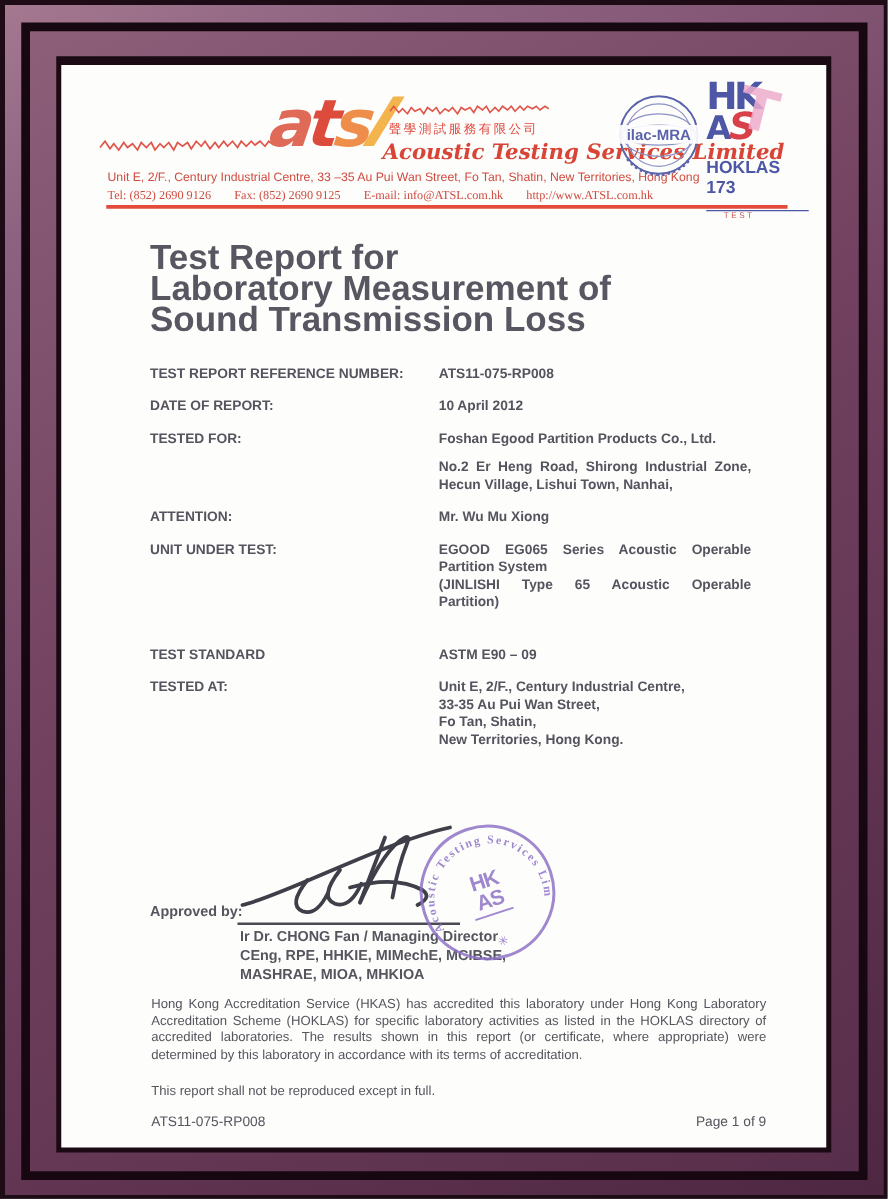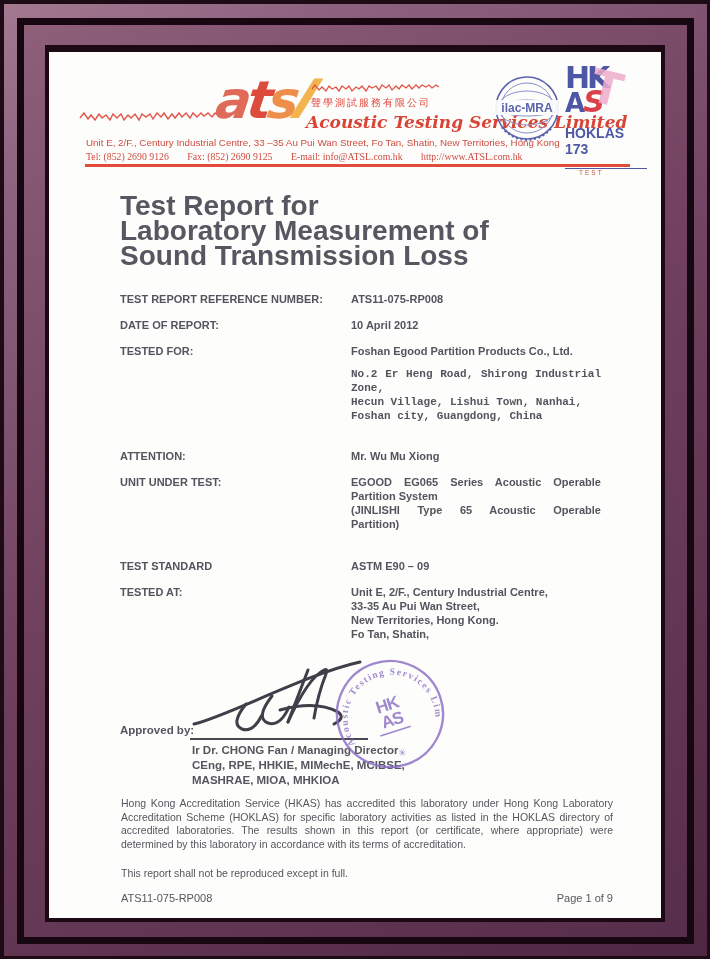--- a/index.html
+++ b/index.html
@@ -51,22 +51,22 @@
   
   .title{position:absolute;left:71px;top:141px;font-size:28px;font-weight:bold;
     color:#575661;line-height:25px;}
   
   .fields{position:absolute;left:71px;top:240px;width:482px;color:#54545e;}
   .frow{display:flex;}
   .flabel{width:231px;flex:none;font-size:11px;font-weight:bold;line-height:14px;}
   .fvalue{width:250px;flex:none;font-size:11px;font-weight:bold;line-height:14px;}
   .vline{min-height:14px;}
   .just{text-align:justify;text-align-last:justify;}
-  .mt12{margin-top:12px;}.mt14{margin-top:26px;}.mt28{margin-top:28px;}
-  .vgap{margin-top:9px;font-family:Liberation Mono, monospace;}
+  .mt12{margin-top:12px;}.mt14{margin-top:12px;}.mt28{margin-top:28px;}
+  .vgap{margin-top:9px;}
   
   .approval{position:absolute;left:71px;top:612px;width:490px;height:135px;color:#55555e;}
   .approved-label{position:absolute;left:0;top:60px;font-size:11.5px;font-weight:bold;}
   .sig{position:absolute;left:68px;top:-6px;}
   .sig-line{position:absolute;left:70px;top:74px;width:178px;border-top:2px solid#4a4a52;}
   .appr-name{position:absolute;left:72px;top:80px;font-size:11.5px;font-weight:bold;white-space:nowrap;}
   .appr-cred1{position:absolute;left:72px;top:95px;font-size:11.5px;font-weight:bold;white-space:nowrap;}
   .appr-cred2{position:absolute;left:72px;top:110px;font-size:11.5px;font-weight:bold;white-space:nowrap;}
   .stamp{position:absolute;left:210px;top:-10px;transform:rotate(-18deg);opacity:.82;}
   
@@ -158,21 +158,20 @@
         </div>
     </div>
 
     <div class="frow mt12">
       <div class="flabel">TESTED FOR:</div>
       <div class="fvalue">
         <div class="vline">Foshan Egood Partition Products Co., Ltd.</div>
         <div class="vgap">
           <div class="vline just">No.2 Er Heng Road, Shirong Industrial Zone,</div>
           <div class="vline">Hecun Village, Lishui Town, Nanhai,</div>
-          <div class="vline">Foshan city, Guangdong, China</div>
         </div>
       </div>
     </div>
 
     <div class="frow mt14">
       <div class="flabel">ATTENTION:</div>
       <div class="fvalue">
           <div class="vline">Mr. Wu Mu Xiong</div>
         </div>
     </div>
@@ -192,22 +191,22 @@
       <div class="fvalue">
           <div class="vline">ASTM E90 – 09</div>
         </div>
     </div>
 
     <div class="frow mt12">
       <div class="flabel">TESTED AT:</div>
       <div class="fvalue">
         <div class="vline">Unit E, 2/F., Century Industrial Centre,</div>
         <div class="vline">33-35 Au Pui Wan Street,</div>
+        <div class="vline">Fo Tan, Shatin,</div>
         <div class="vline">New Territories, Hong Kong.</div>
-        <div class="vline">Fo Tan, Shatin,</div>
       </div>
     </div>
   </div>
 
   <div class="approval">
     <svg class="sig" width="178" height="84" viewBox="0 0 178 84">
       <g fill="none" stroke="#3f3f49" stroke-width="3" stroke-linecap="round">
         <path d="M6,66 C40,58 118,16 172,4"></path>
         <path d="M58,46 q-16,20 -4,25 q11,4 20,-14"></path>
         <path d="M84,38 q-17,22 -4,27 q12,4 21,-16"></path>

